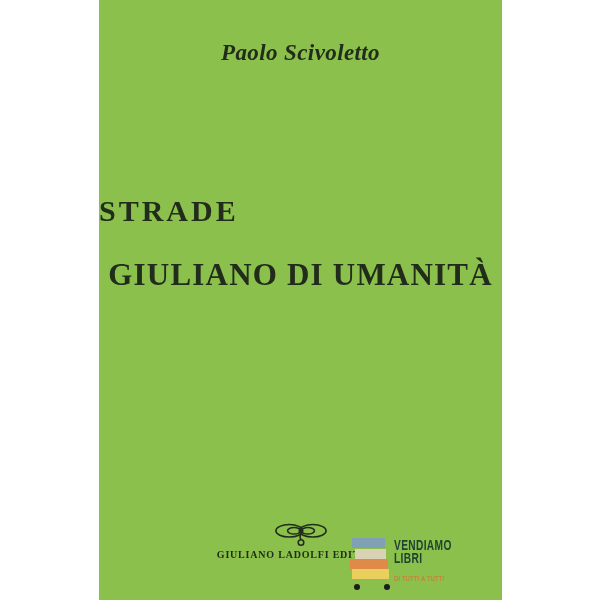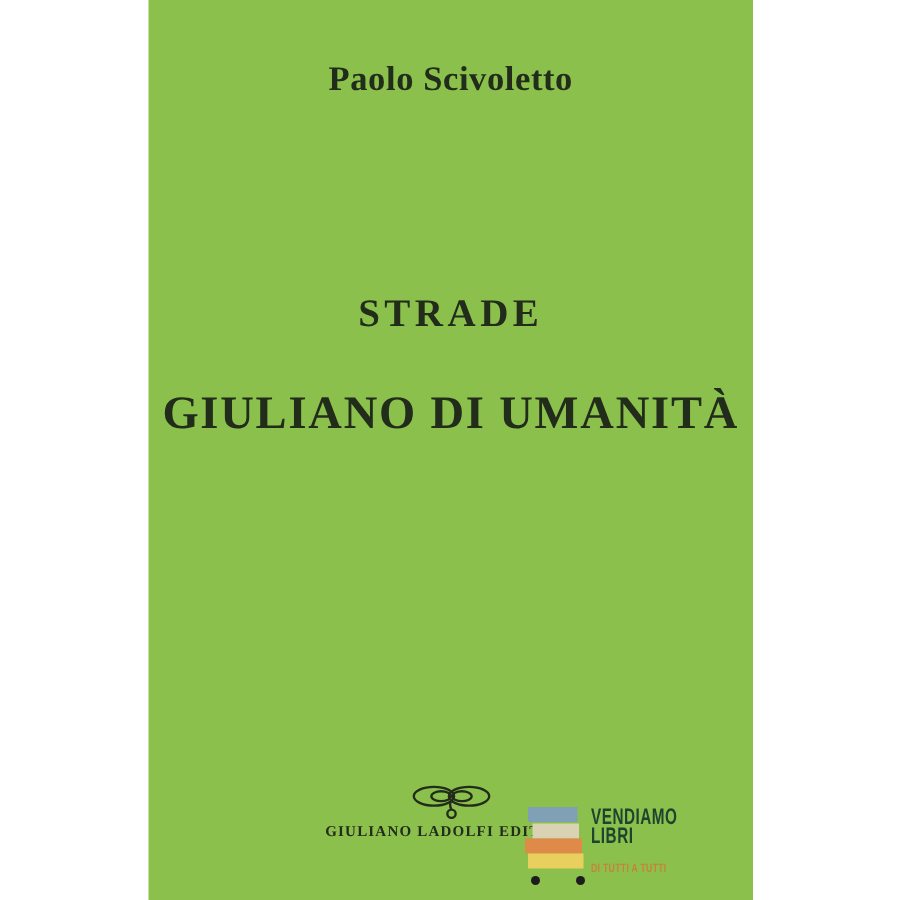--- a/index.html
+++ b/index.html
@@ -19,27 +19,28 @@
   }
 
   .author {
     position: absolute;
     top: 40px; left: 0; right: 0;
     text-align: center;
     font-size: 23px;
     font-weight: bold;
     letter-spacing: 0.4px;
     line-height: 1.1;
+    font-style: italic;
   }
 
   .title-line1 {
     position: absolute;
     top: 196px; left: 0; right: 0;
-    text-align: center;
-    font-size: 26px;
+    text-align: left;
+    font-size: 30px;
     font-weight: bold;
     letter-spacing: 3px;
     line-height: 1;
   }
 
   .title-line2 {
     position: absolute;
     top: 259px; left: 0; right: 0;
     text-align: center;
     font-size: 31px;

